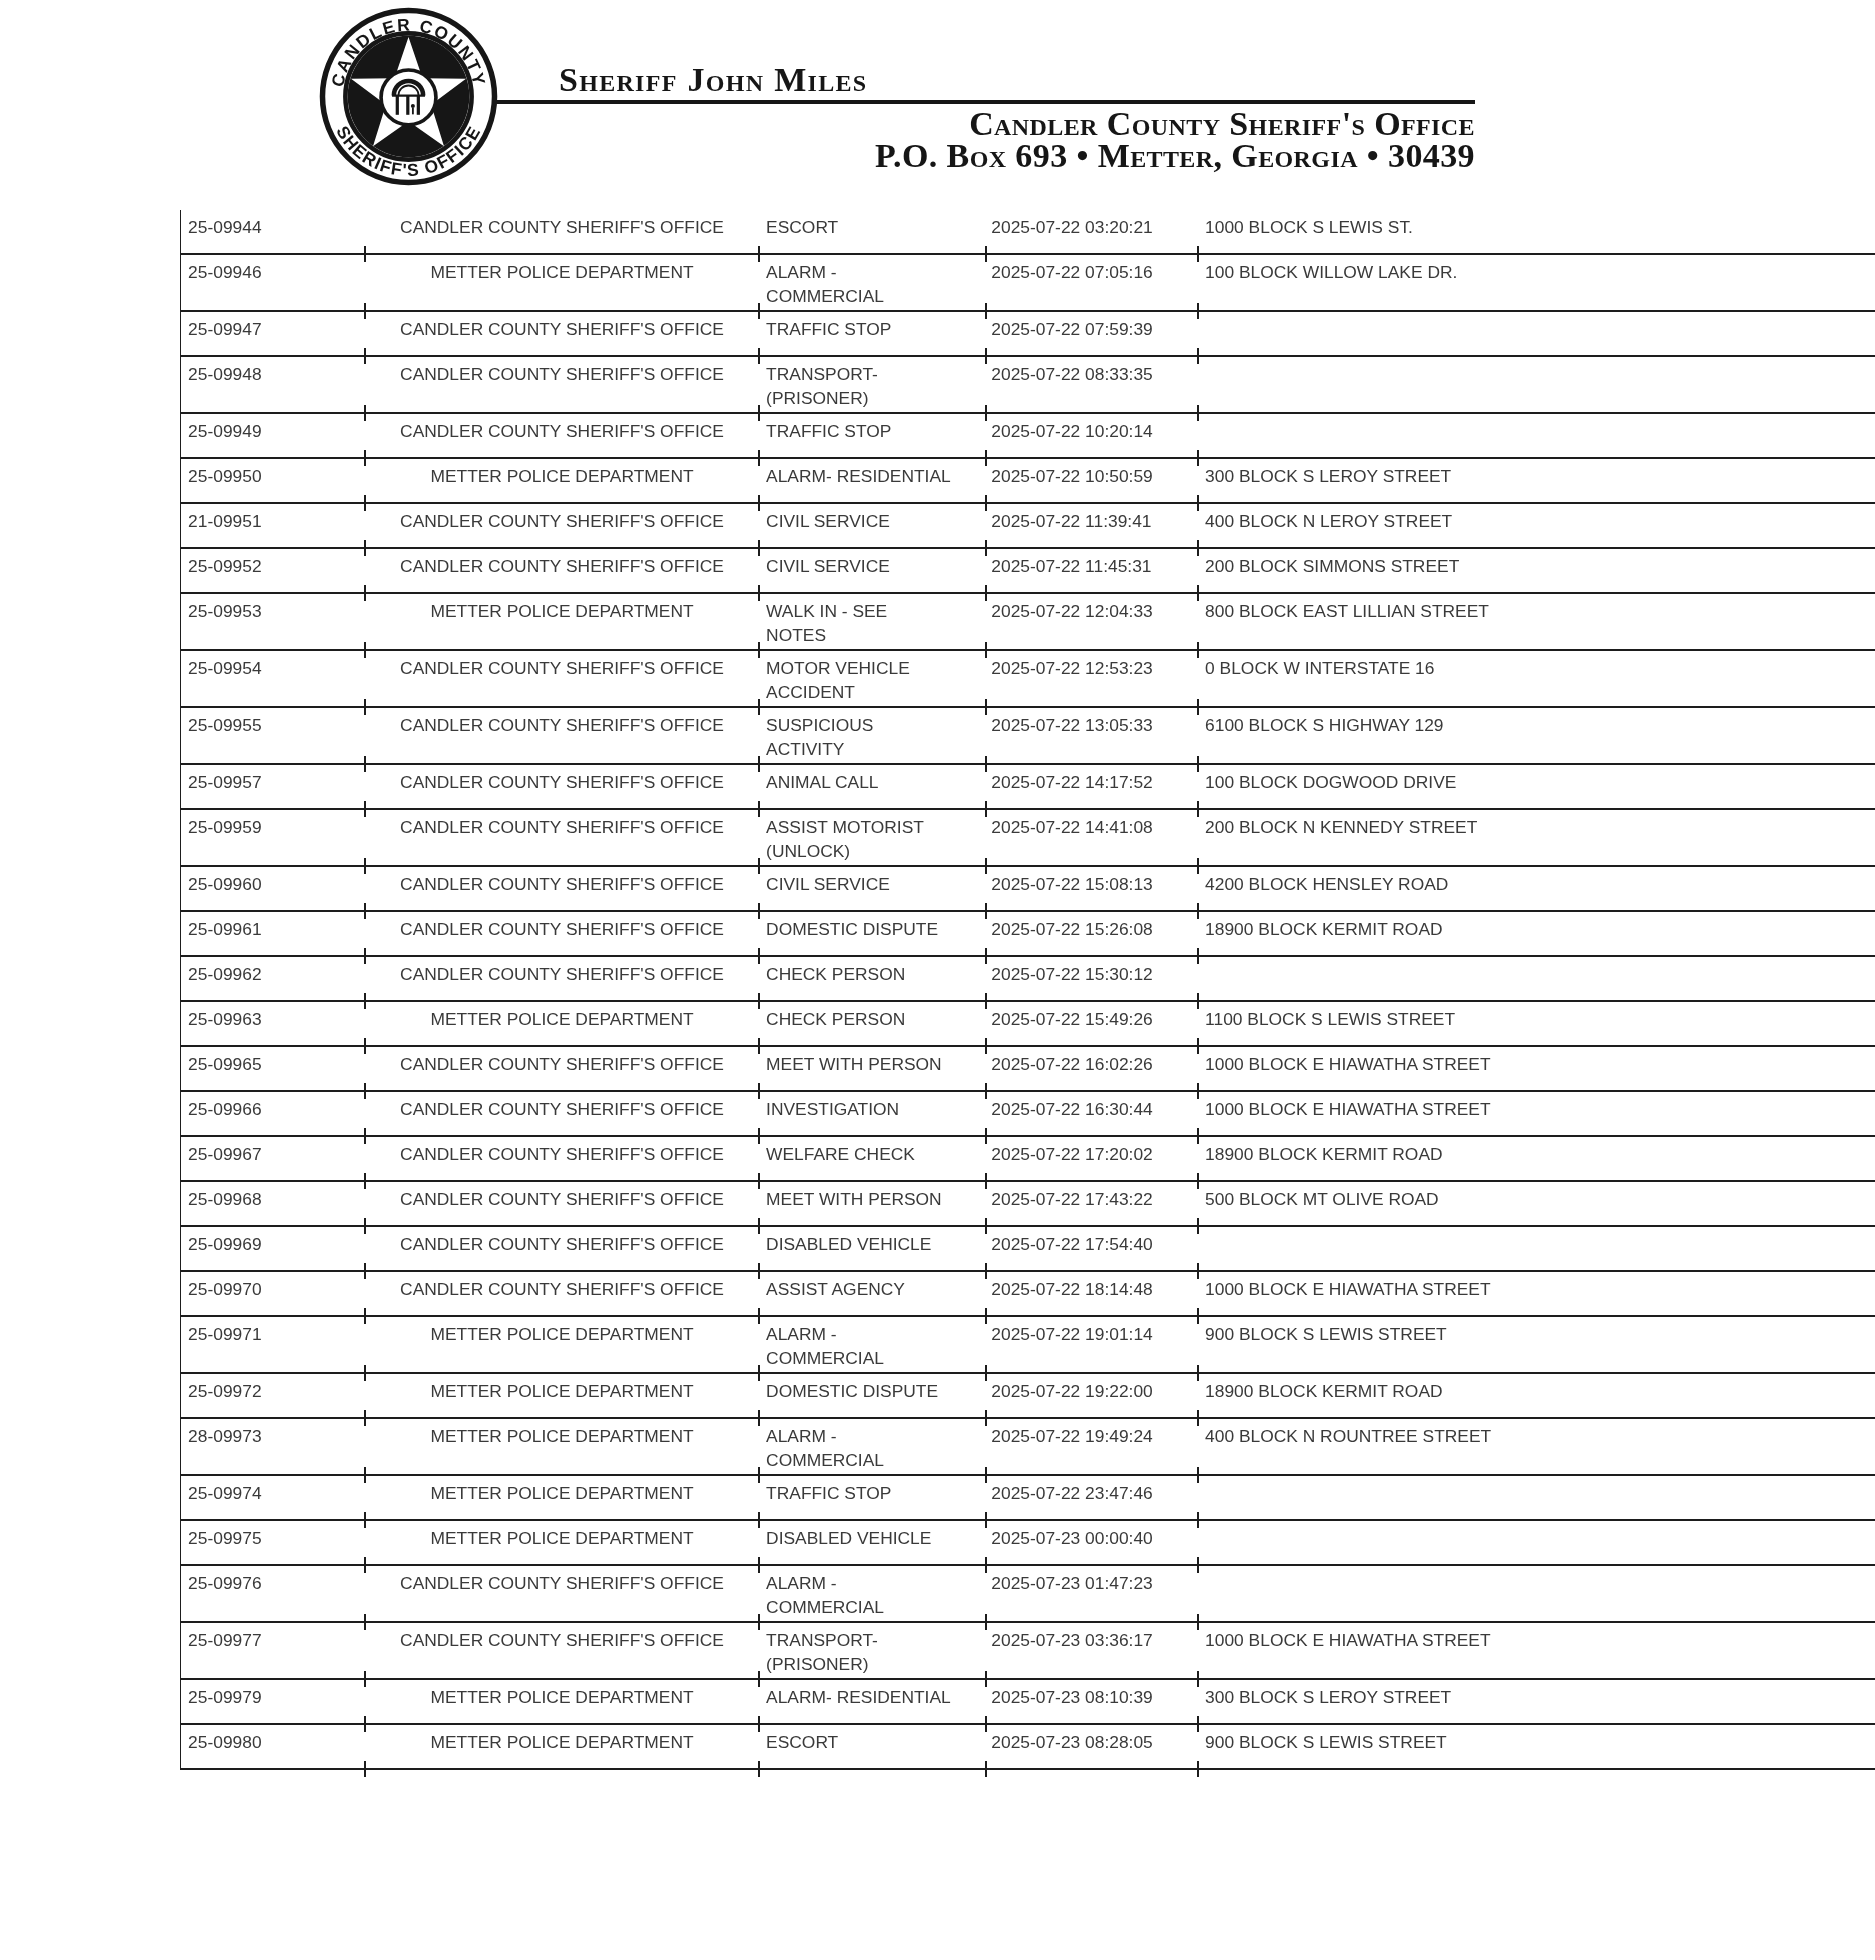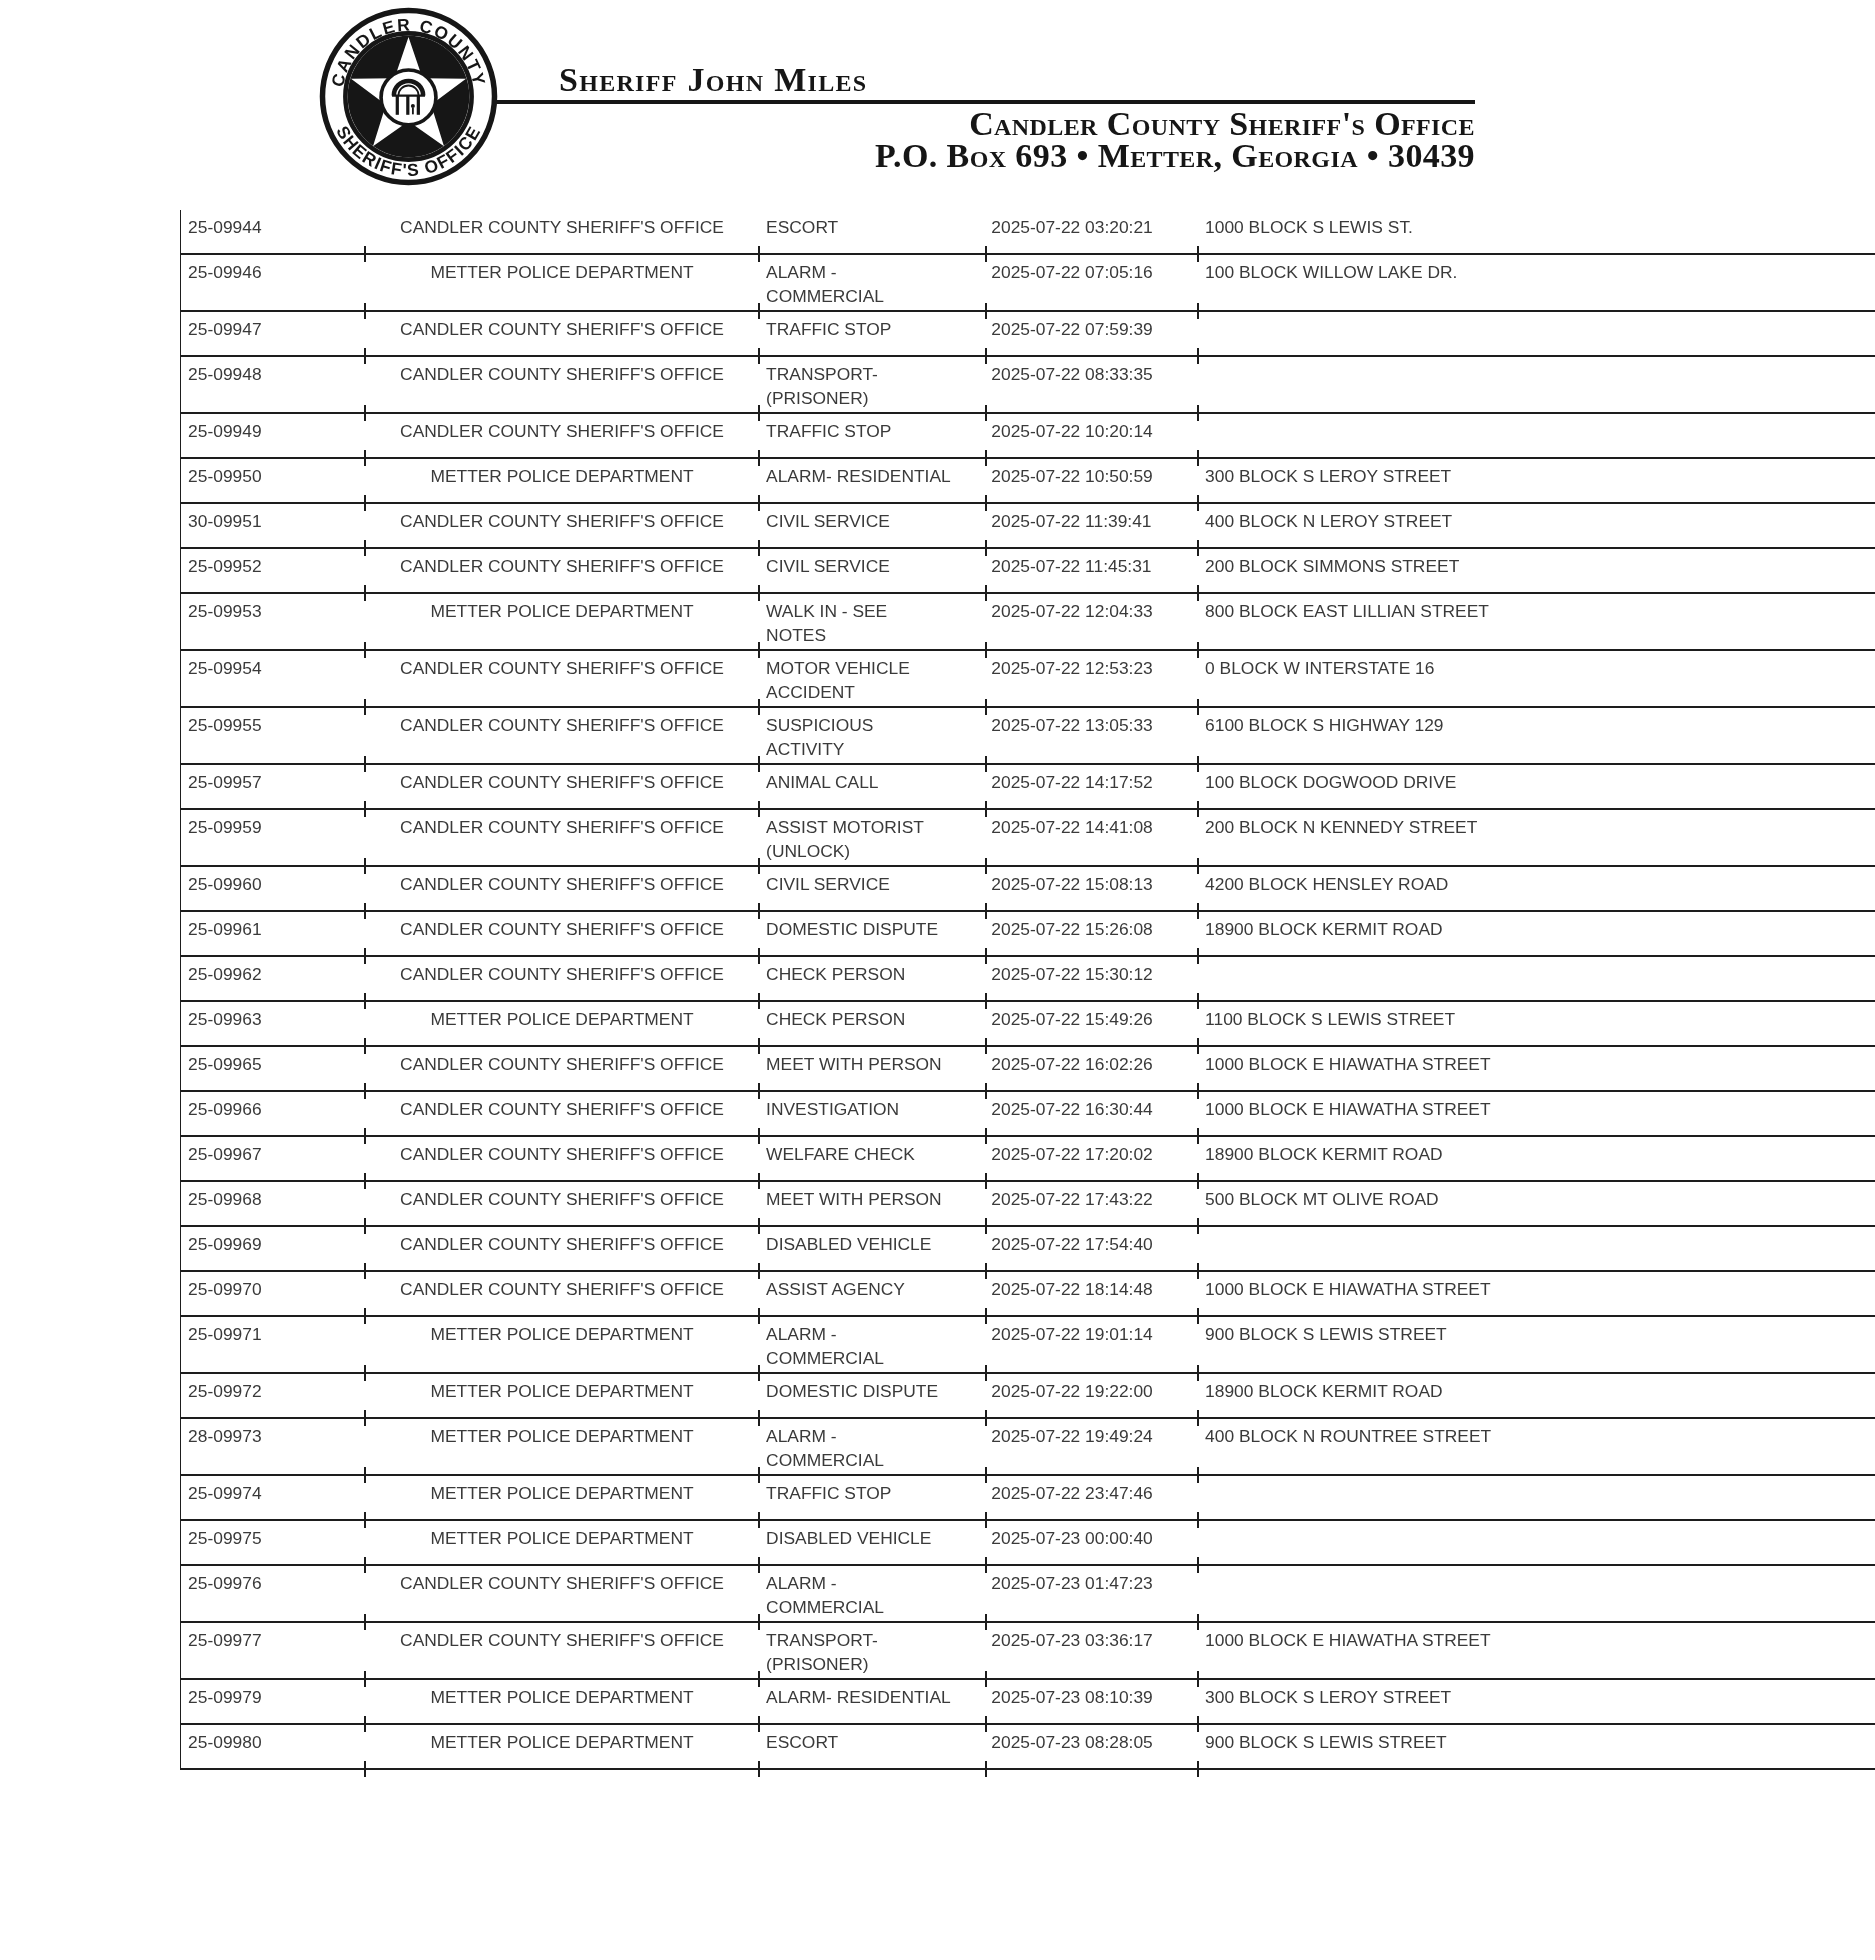--- a/index.html
+++ b/index.html
@@ -170,21 +170,21 @@
     <div class="cell c-type">ALARM- RESIDENTIAL</div>
     <div class="cell c-datetime">2025-07-22 10:50:59</div>
     <div class="cell c-location">300 BLOCK S LEROY STREET</div>
     <i class="tick t1"></i>
     <i class="tick t2"></i>
     <i class="tick t3"></i>
     <i class="tick t4"></i>
   </div>
 
   <div class="row">
-    <div class="cell c-case">30-09951</div>
+    <div class="cell c-case">21-09951</div>
     <div class="cell c-agency">CANDLER COUNTY SHERIFF'S OFFICE</div>
     <div class="cell c-type">CIVIL SERVICE</div>
     <div class="cell c-datetime">2025-07-22 11:39:41</div>
     <div class="cell c-location">400 BLOCK N LEROY STREET</div>
     <i class="tick t1"></i>
     <i class="tick t2"></i>
     <i class="tick t3"></i>
     <i class="tick t4"></i>
   </div>
 

